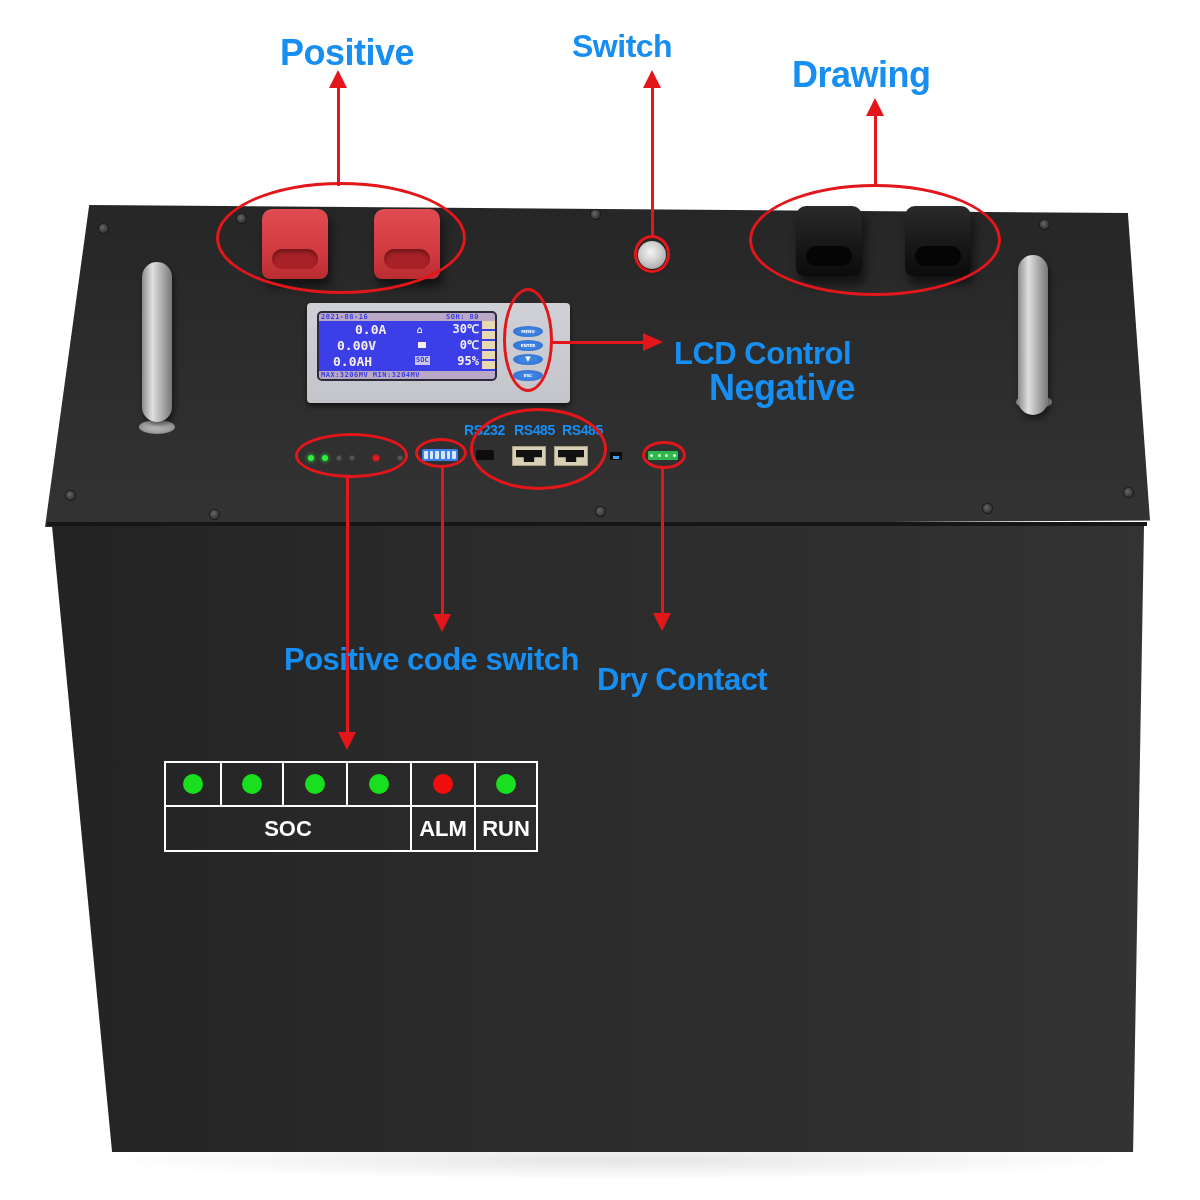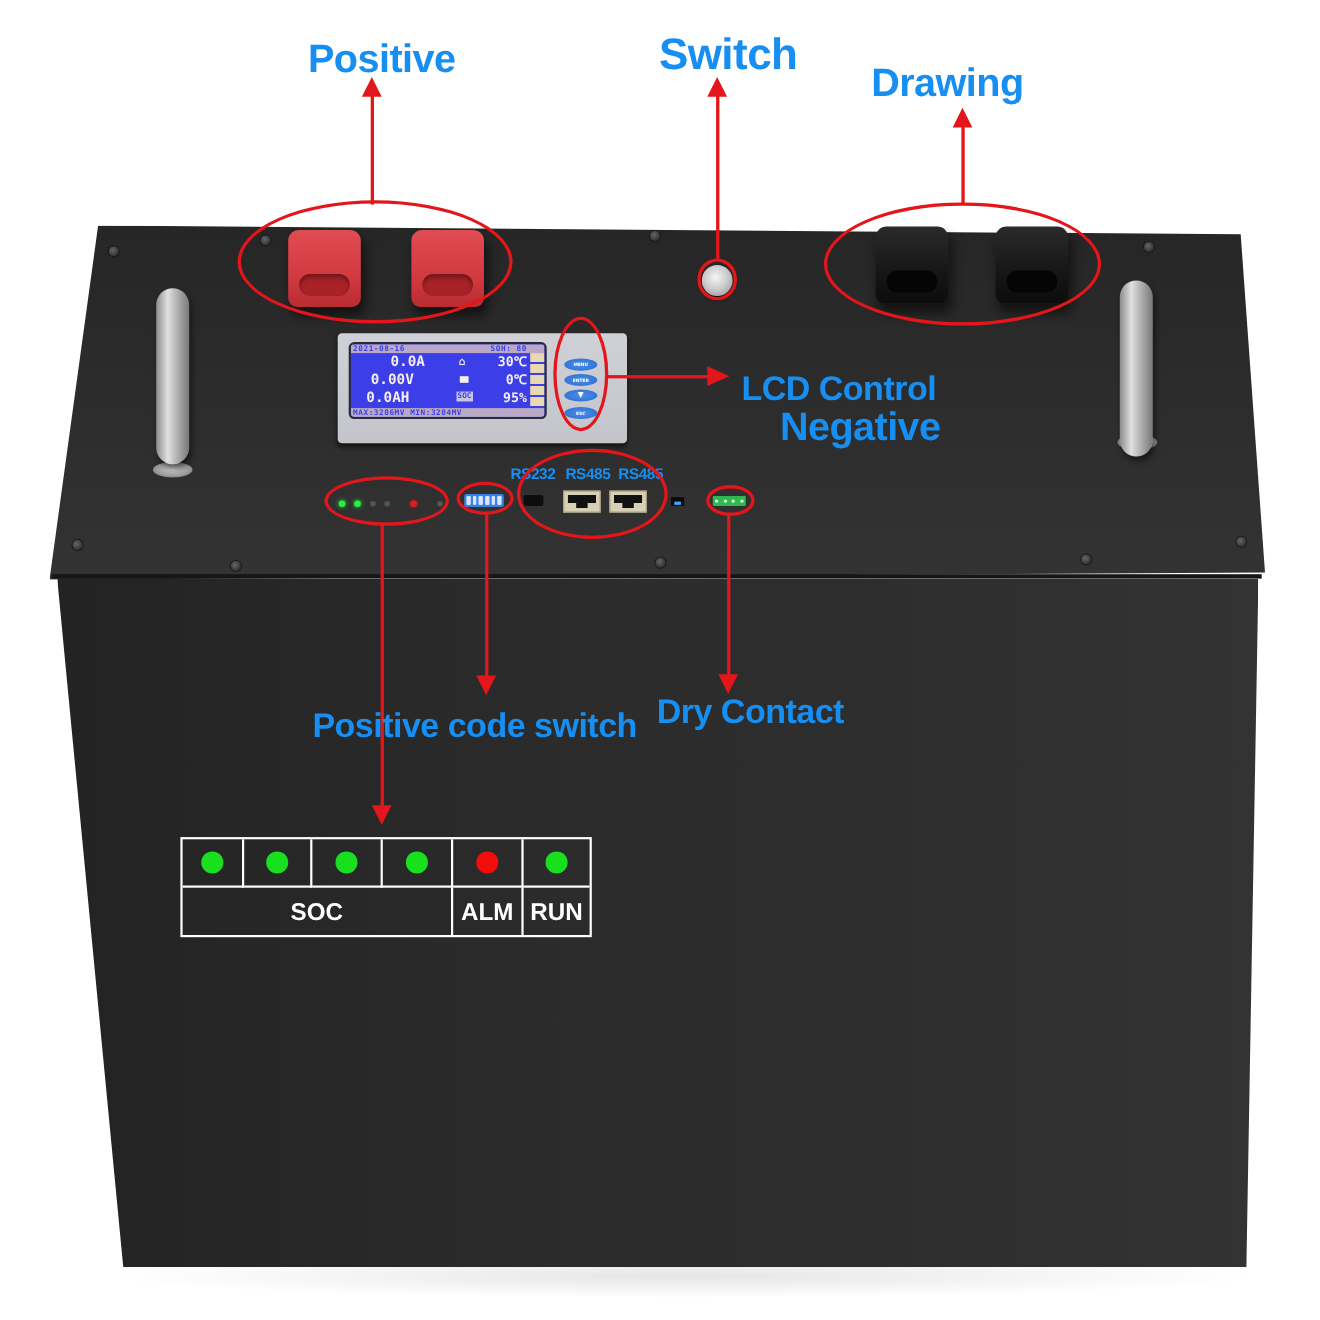--- a/index.html
+++ b/index.html
@@ -260,21 +260,21 @@
     <span></span>
     <span></span>
     <span></span>
   </div>
 
 <div class="abs label" style="left:280px;top:32px;font-size:36px">Positive</div>
 <div class="abs arrow-up" style="left:329px;top:70px"></div>
 <div class="abs vline" style="left:337px;top:86px;height:100px"></div>
 <div class="abs ellipse" style="left:216px;top:182px;width:250px;height:112px"></div>
 
-<div class="abs label" style="left:599px;top:28px;font-size:40px">Switch</div>
+<div class="abs label" style="left:572px;top:28px;font-size:32px">Switch</div>
 <div class="abs arrow-up" style="left:643px;top:70px"></div>
 <div class="abs vline" style="left:651px;top:86px;height:150px"></div>
 <div class="abs ellipse" style="left:634px;top:235px;width:36px;height:38px"></div>
 
 <div class="abs label" style="left:792px;top:54px;font-size:36px">Drawing</div>
 <div class="abs arrow-up" style="left:866px;top:98px"></div>
 <div class="abs vline" style="left:874px;top:114px;height:72px"></div>
 <div class="abs ellipse" style="left:749px;top:184px;width:252px;height:112px"></div>
 
 <div class="abs ellipse" style="left:503px;top:288px;width:50px;height:104px"></div>
@@ -293,21 +293,21 @@
 <div class="abs arrow-down" style="left:338px;top:732px"></div>
 
 <div class="abs ellipse" style="left:415px;top:438px;width:52px;height:30px"></div>
 <div class="abs vline" style="left:441px;top:467px;height:150px"></div>
 <div class="abs arrow-down" style="left:433px;top:614px"></div>
 <div class="abs label" style="left:284px;top:642px;font-size:31px">Positive code switch</div>
 
 <div class="abs ellipse" style="left:642px;top:441px;width:44px;height:28px"></div>
 <div class="abs vline" style="left:661px;top:468px;height:148px"></div>
 <div class="abs arrow-down" style="left:653px;top:613px"></div>
-<div class="abs label" style="left:597px;top:629px;font-size:31px">Dry Contact</div>
+<div class="abs label" style="left:597px;top:662px;font-size:31px">Dry Contact</div>
 
 <div class="abs legend">
   <div class="cell">
       <div class="dot" id="d0" style="background: rgb(24, 224, 31);"></div>
     </div>
   <div class="cell">
       <div class="dot" id="d1" style="background: rgb(24, 224, 31);"></div>
     </div>
   <div class="cell">
       <div class="dot" id="d2" style="background: rgb(24, 224, 31);"></div>

